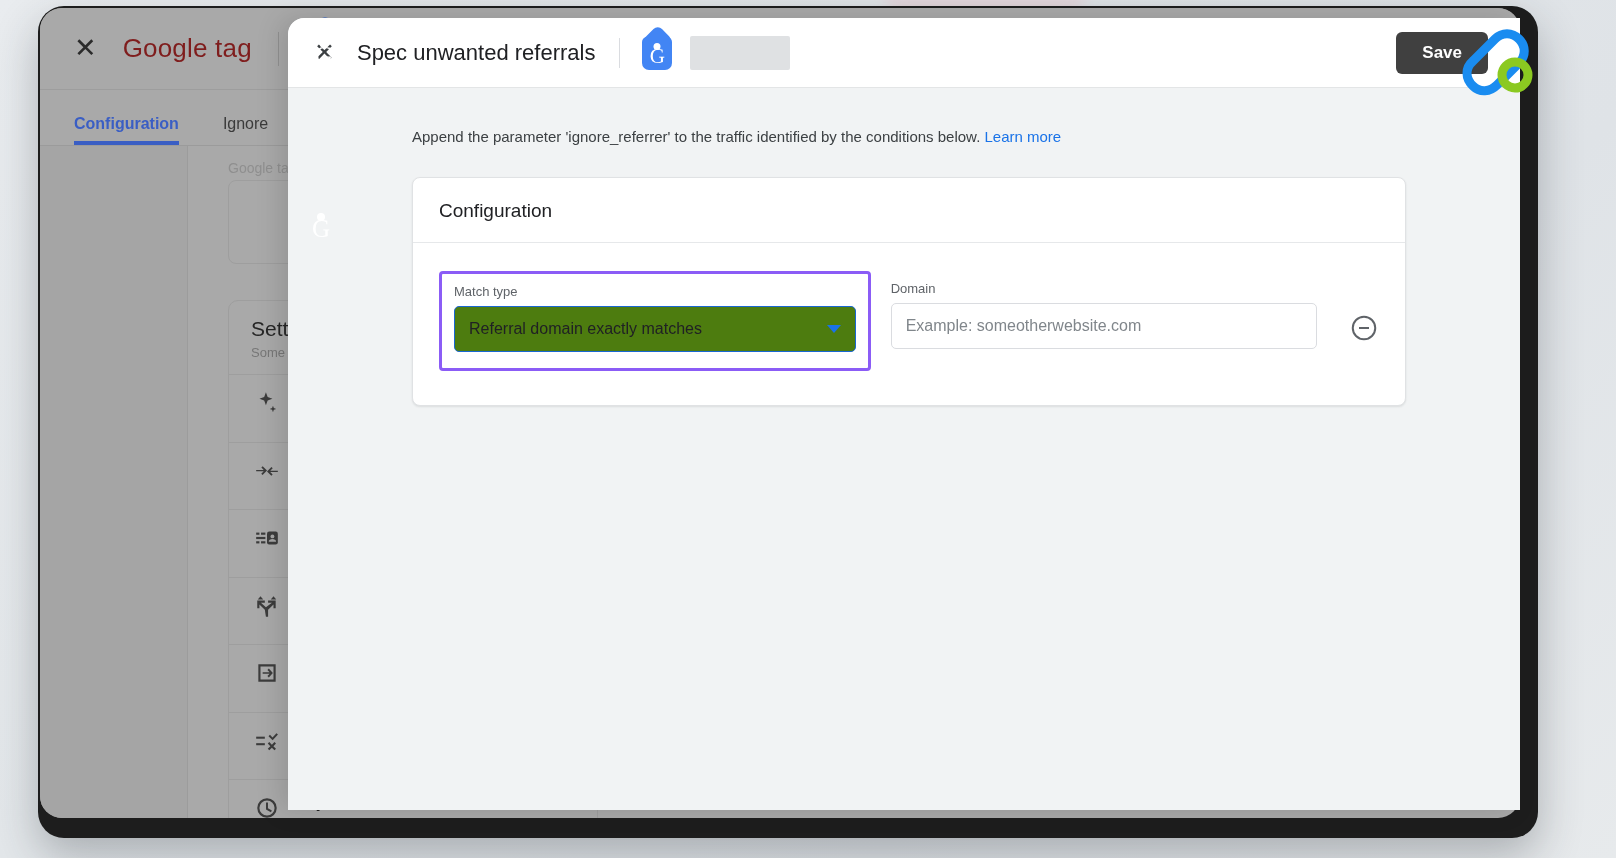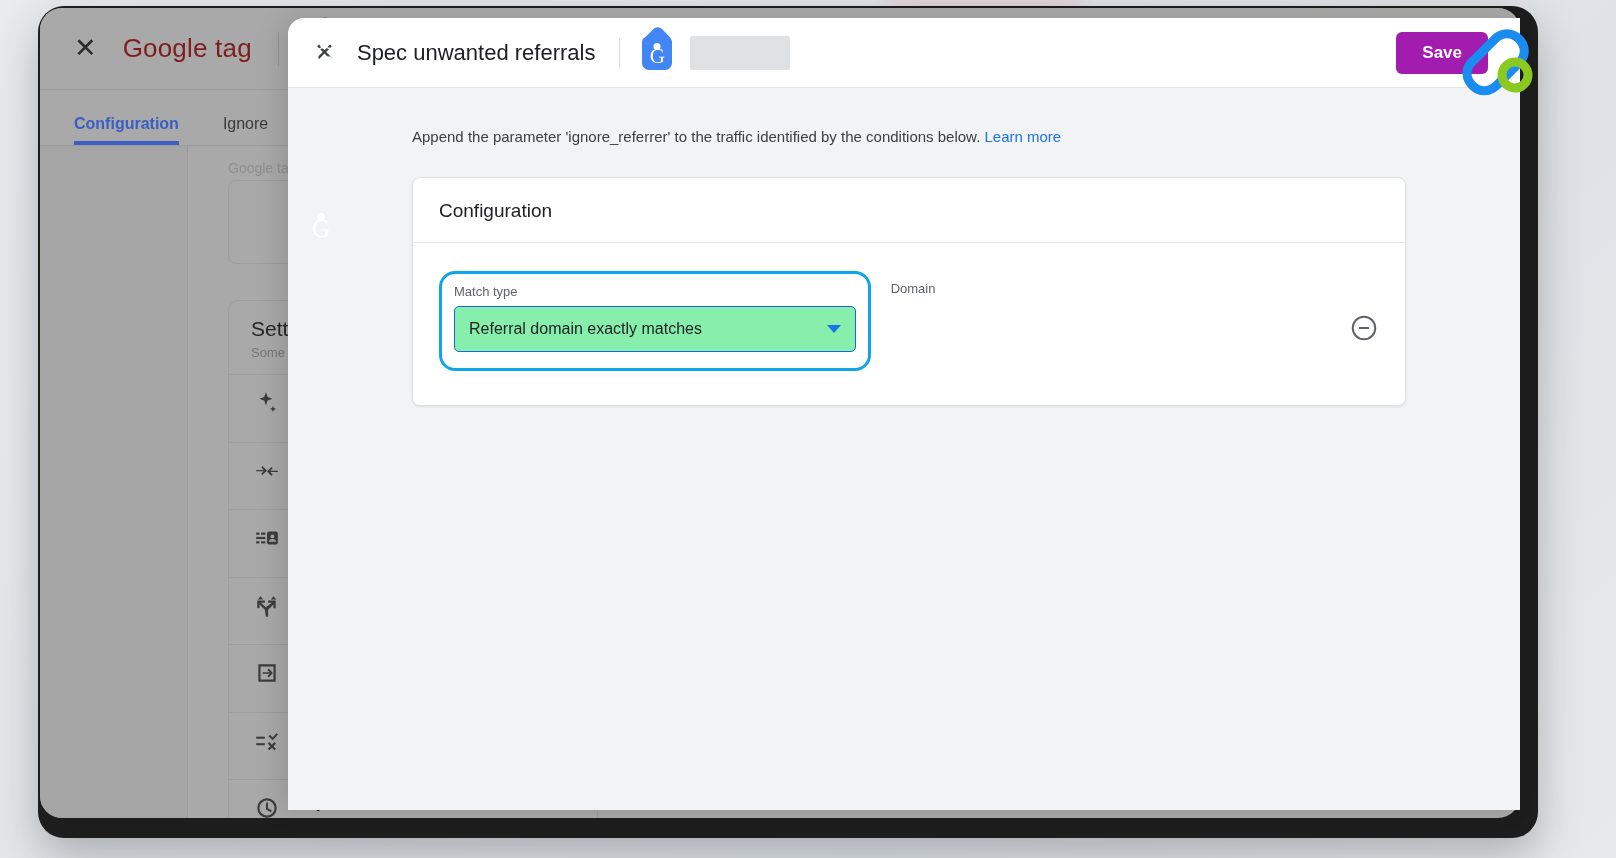--- a/index.html
+++ b/index.html
@@ -189,21 +189,21 @@
   #modal-head-divider { width: 1px; height: 30px; background: #dadce0; margin: 0 22px 0 24px; }
   #modal-logo-wrap { position: relative; width: 34px; height: 46px; }
   #modal-logo-wrap .gtag-logo { width: 30px; height: 33px; margin-top: 7px; background:#4285f4; }
   #modal-logo-wrap .gtag-logo::before { background:#4285f4; }
   #modal-logo-wrap .dot { top: 20%; width: 7px; height: 7px; }
   #modal-logo-wrap .g { font-size: 21px; line-height: 21px; }
   #masked-account { width: 100px; height: 34px; background: #dfe1e3; margin-left: 14px; border-radius: 2px; }
 
   #modal-header-spacer { flex: 1; }
   #save-button {
-    background: #a21caf;
+    background: #404040;
     color: #fff;
     font-size: 17px;
     font-weight: bold;
     border: none;
     border-radius: 6px;
     padding: 11px 26px;
     cursor: pointer;
     font-family: "Liberation Sans", sans-serif;
   }
 
@@ -236,36 +236,36 @@
     font-weight: bold;
     color: #202124;
     margin-bottom: 14px;
     margin-left: 22px;
   }
 
   .condition-row { display: flex; align-items: flex-start; }
 
   
   #match-type-highlight {
-    border: 3px solid #0ea5e9;
-    border-radius: 16px;
+    border: 3px solid #8b5cf6;
+    border-radius: 4px;
     padding: 10px 12px 16px 12px;
     width: 452px;
   }
   .field-label { font-size: 13px; color: #5f6368; margin-bottom: 7px; }
   #match-type-select {
     width: 100%;
     height: 46px;
     border: 1px solid #1967d2;
     border-radius: 5px;
     display: flex;
     align-items: center;
     padding: 0 14px;
     cursor: pointer;
-    background: #86efac;
+    background: #4d7c0f;
   }
   #match-type-value { font-size: 16px; color: #202124; flex: 1; }
   .caret-down {
     width: 0; height: 0;
     border-left: 7px solid transparent;
     border-right: 7px solid transparent;
     border-top: 8px solid #1a73e8;
   }
 
   #domain-field-block { margin-left: 20px; padding-top: 10px; width: 448px; }
@@ -502,20 +502,21 @@
             <div id="match-type-highlight">
               <div class="field-label">Match type</div>
               <div id="match-type-select">
                 <span id="match-type-value">Referral domain exactly matches</span>
                 <span class="caret-down"></span>
               </div>
             </div>
 
             <div id="domain-field-block">
               <div class="field-label">Domain</div>
+              <input id="domain-input" type="text" placeholder="Example: someotherwebsite.com" style="">
             </div>
 
             <div id="remove-condition-button">
               <svg viewBox="0 0 24 24">
                   <circle cx="12" cy="12" r="9"></circle>
                   <line x1="8" y1="12" x2="16" y2="12"></line>
                 </svg>
             </div>
 
           </div>

